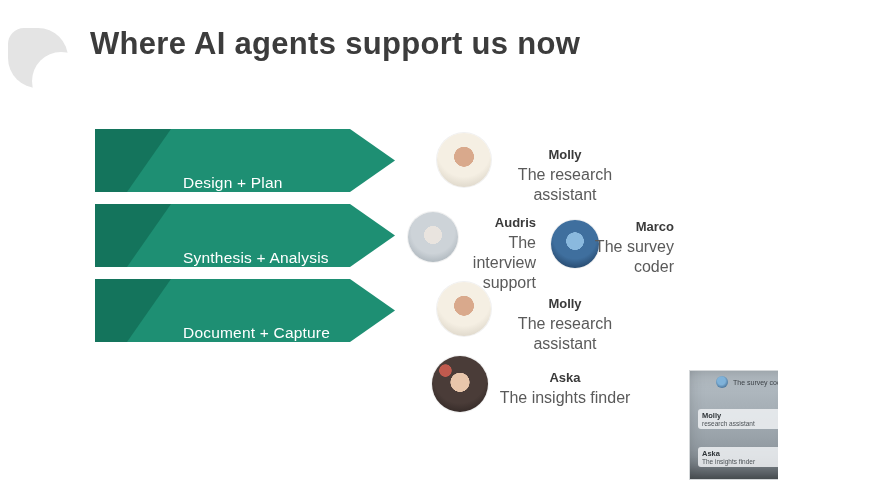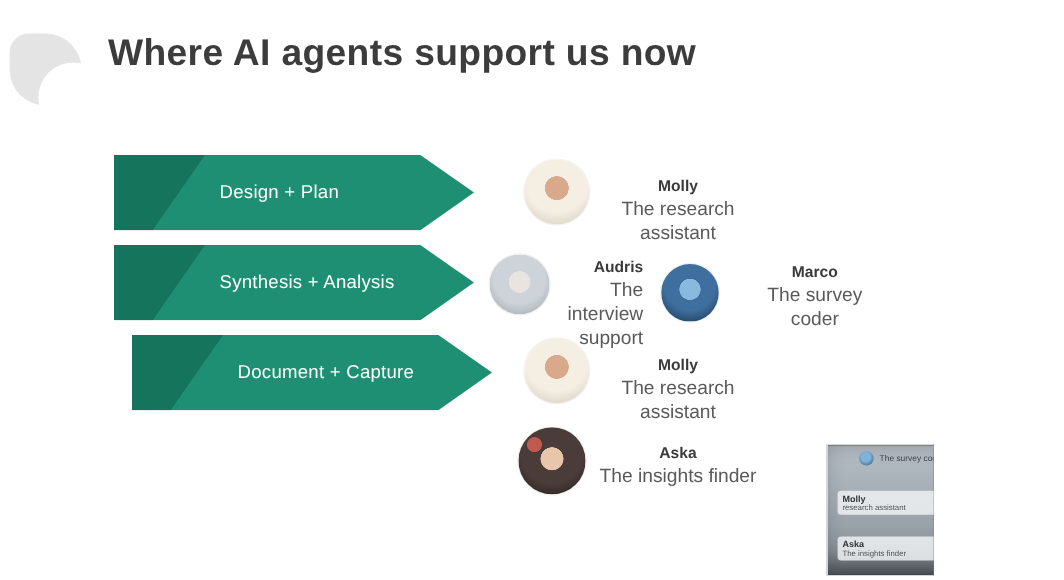--- a/index.html
+++ b/index.html
@@ -21,31 +21,31 @@
   .title {
     position:absolute; left:90px; top:26px;
     font-size:31px; font-weight:bold; color:#3c3c3c; letter-spacing:.3px;
   }
 
   
   .arrow {
     position:absolute; left:95px; width:300px; height:63px;
     background:#1e8f73;
     clip-path: polygon(0 0, 255px 0, 300px 50%, 255px 100%, 0 100%);
-    display:flex; align-items:center; box-sizing:border-box; padding-left:88px;
+    display:flex; align-items:flex-end; box-sizing:border-box; padding-left:88px;
   }
   .arrow::before {
     content:""; position:absolute; left:0; top:0; height:100%; width:76px;
     background:#14745c;
     clip-path: polygon(0 0, 76px 0, 32px 100%, 0 100%);
   }
   .arrow .stage-label {
     position:relative; z-index:2; color:#ffffff; font-size:15.5px; letter-spacing:.2px;
   }
-  .arrow-1 { top:129px; } .arrow-2 { top:204px; } .arrow-3 { top:279px;margin-left:15px; } .arrow-4 { top:354px; }
+  .arrow-1 { top:129px; } .arrow-2 { top:204px; } .arrow-3 { top:279px; } .arrow-4 { top:354px; }
 
   
   .avatar { position:absolute; border-radius:50%; box-shadow:0 0 0 1px rgba(0,0,0,.06); }
   .avatar-molly {
     background:
       radial-gradient(circle at 50% 44%, #d9a98c 0 24%, rgba(0,0,0,0) 25%),
       radial-gradient(circle at 50% 32%, #f5efe3 0 58%, #cfc8ba 100%);
   }
   .avatar-audris {
     background:
@@ -113,21 +113,21 @@
     <div class="agent-name">Molly</div>
     <div class="agent-role">The research assistant</div>
   </div>
 
   <div class="avatar avatar-audris" style="left:408px; top:212px; width:50px; height:50px;"></div>
   <div class="agent-text" style="left:444px; top:215px; width:92px;text-align:right;">
     <div class="agent-name">Audris</div>
     <div class="agent-role">The interview support</div>
   </div>
   <div class="avatar avatar-marco" style="left:551px; top:220px; width:48px; height:48px;"></div>
-  <div class="agent-text" style="left:620px; top:219px; width:118px;">
+  <div class="agent-text" style="left:556px; top:219px; width:118px;text-align:right;">
     <div class="agent-name">Marco</div>
     <div class="agent-role">The survey coder</div>
   </div>
 
   <div class="avatar avatar-molly" style="left:437px; top:282px; width:54px; height:54px;"></div>
   <div class="agent-text" style="left:492px; top:296px; width:146px;">
     <div class="agent-name">Molly</div>
     <div class="agent-role">The research assistant</div>
   </div>
 

